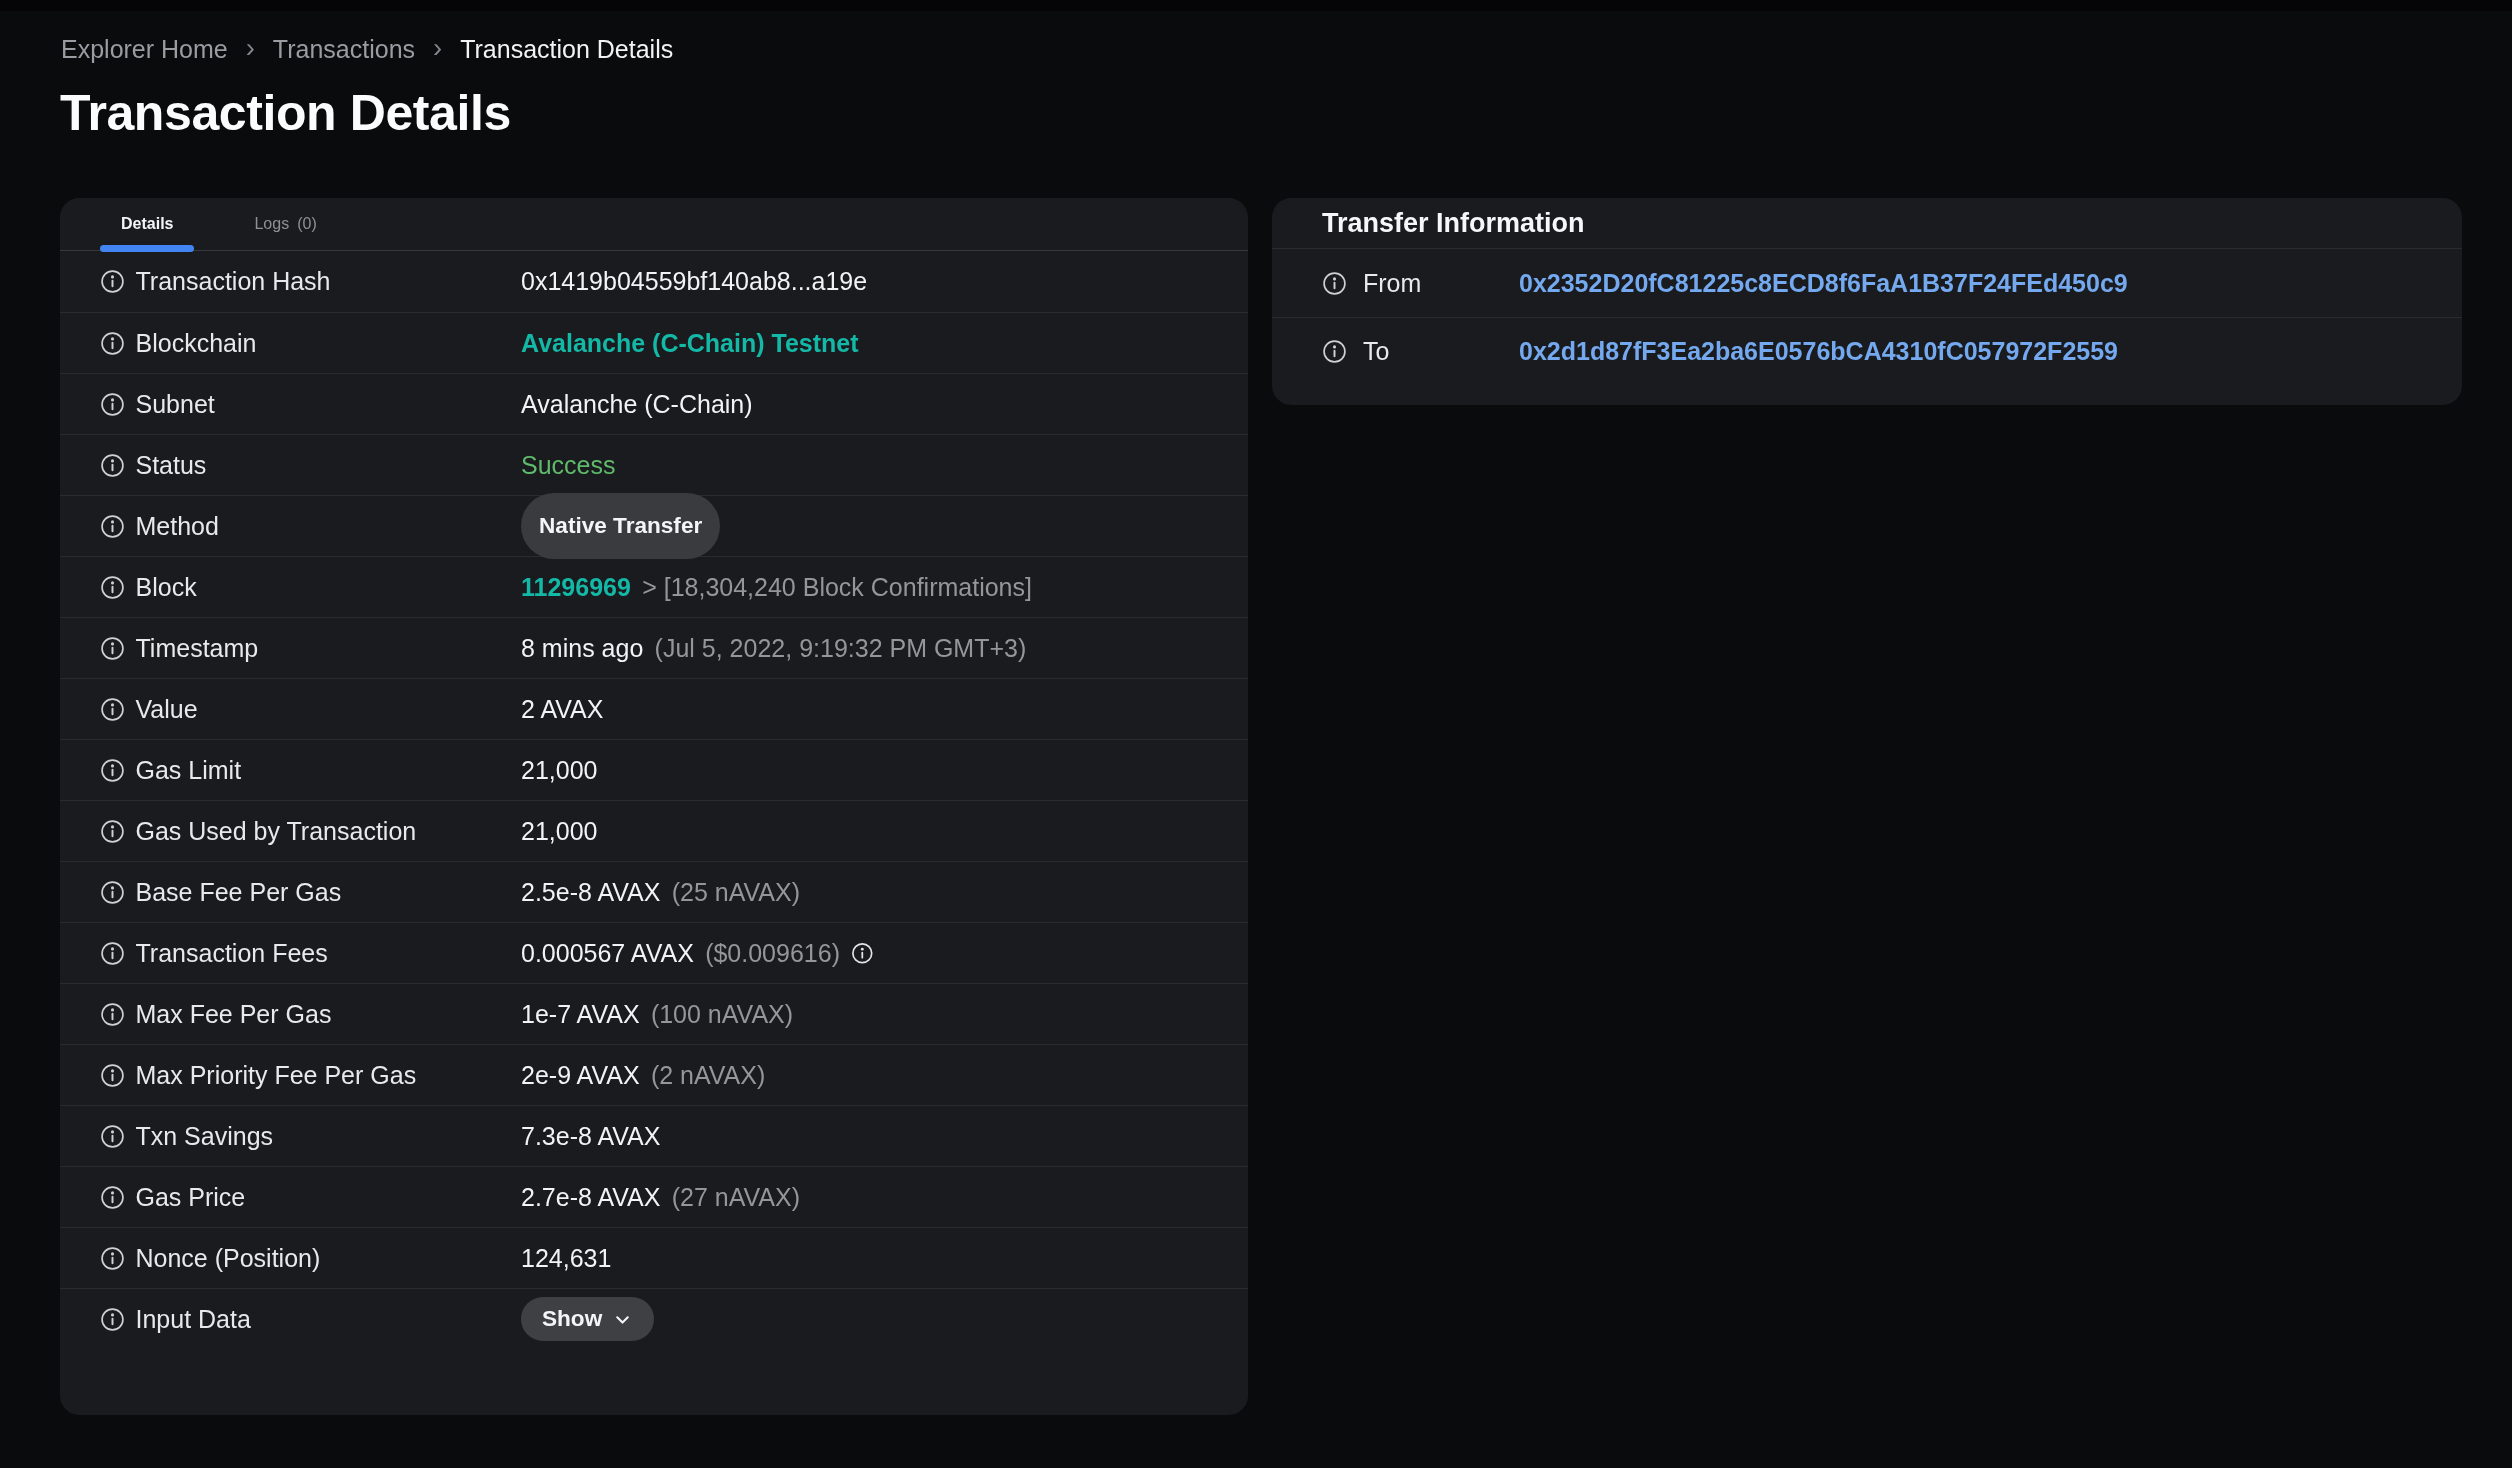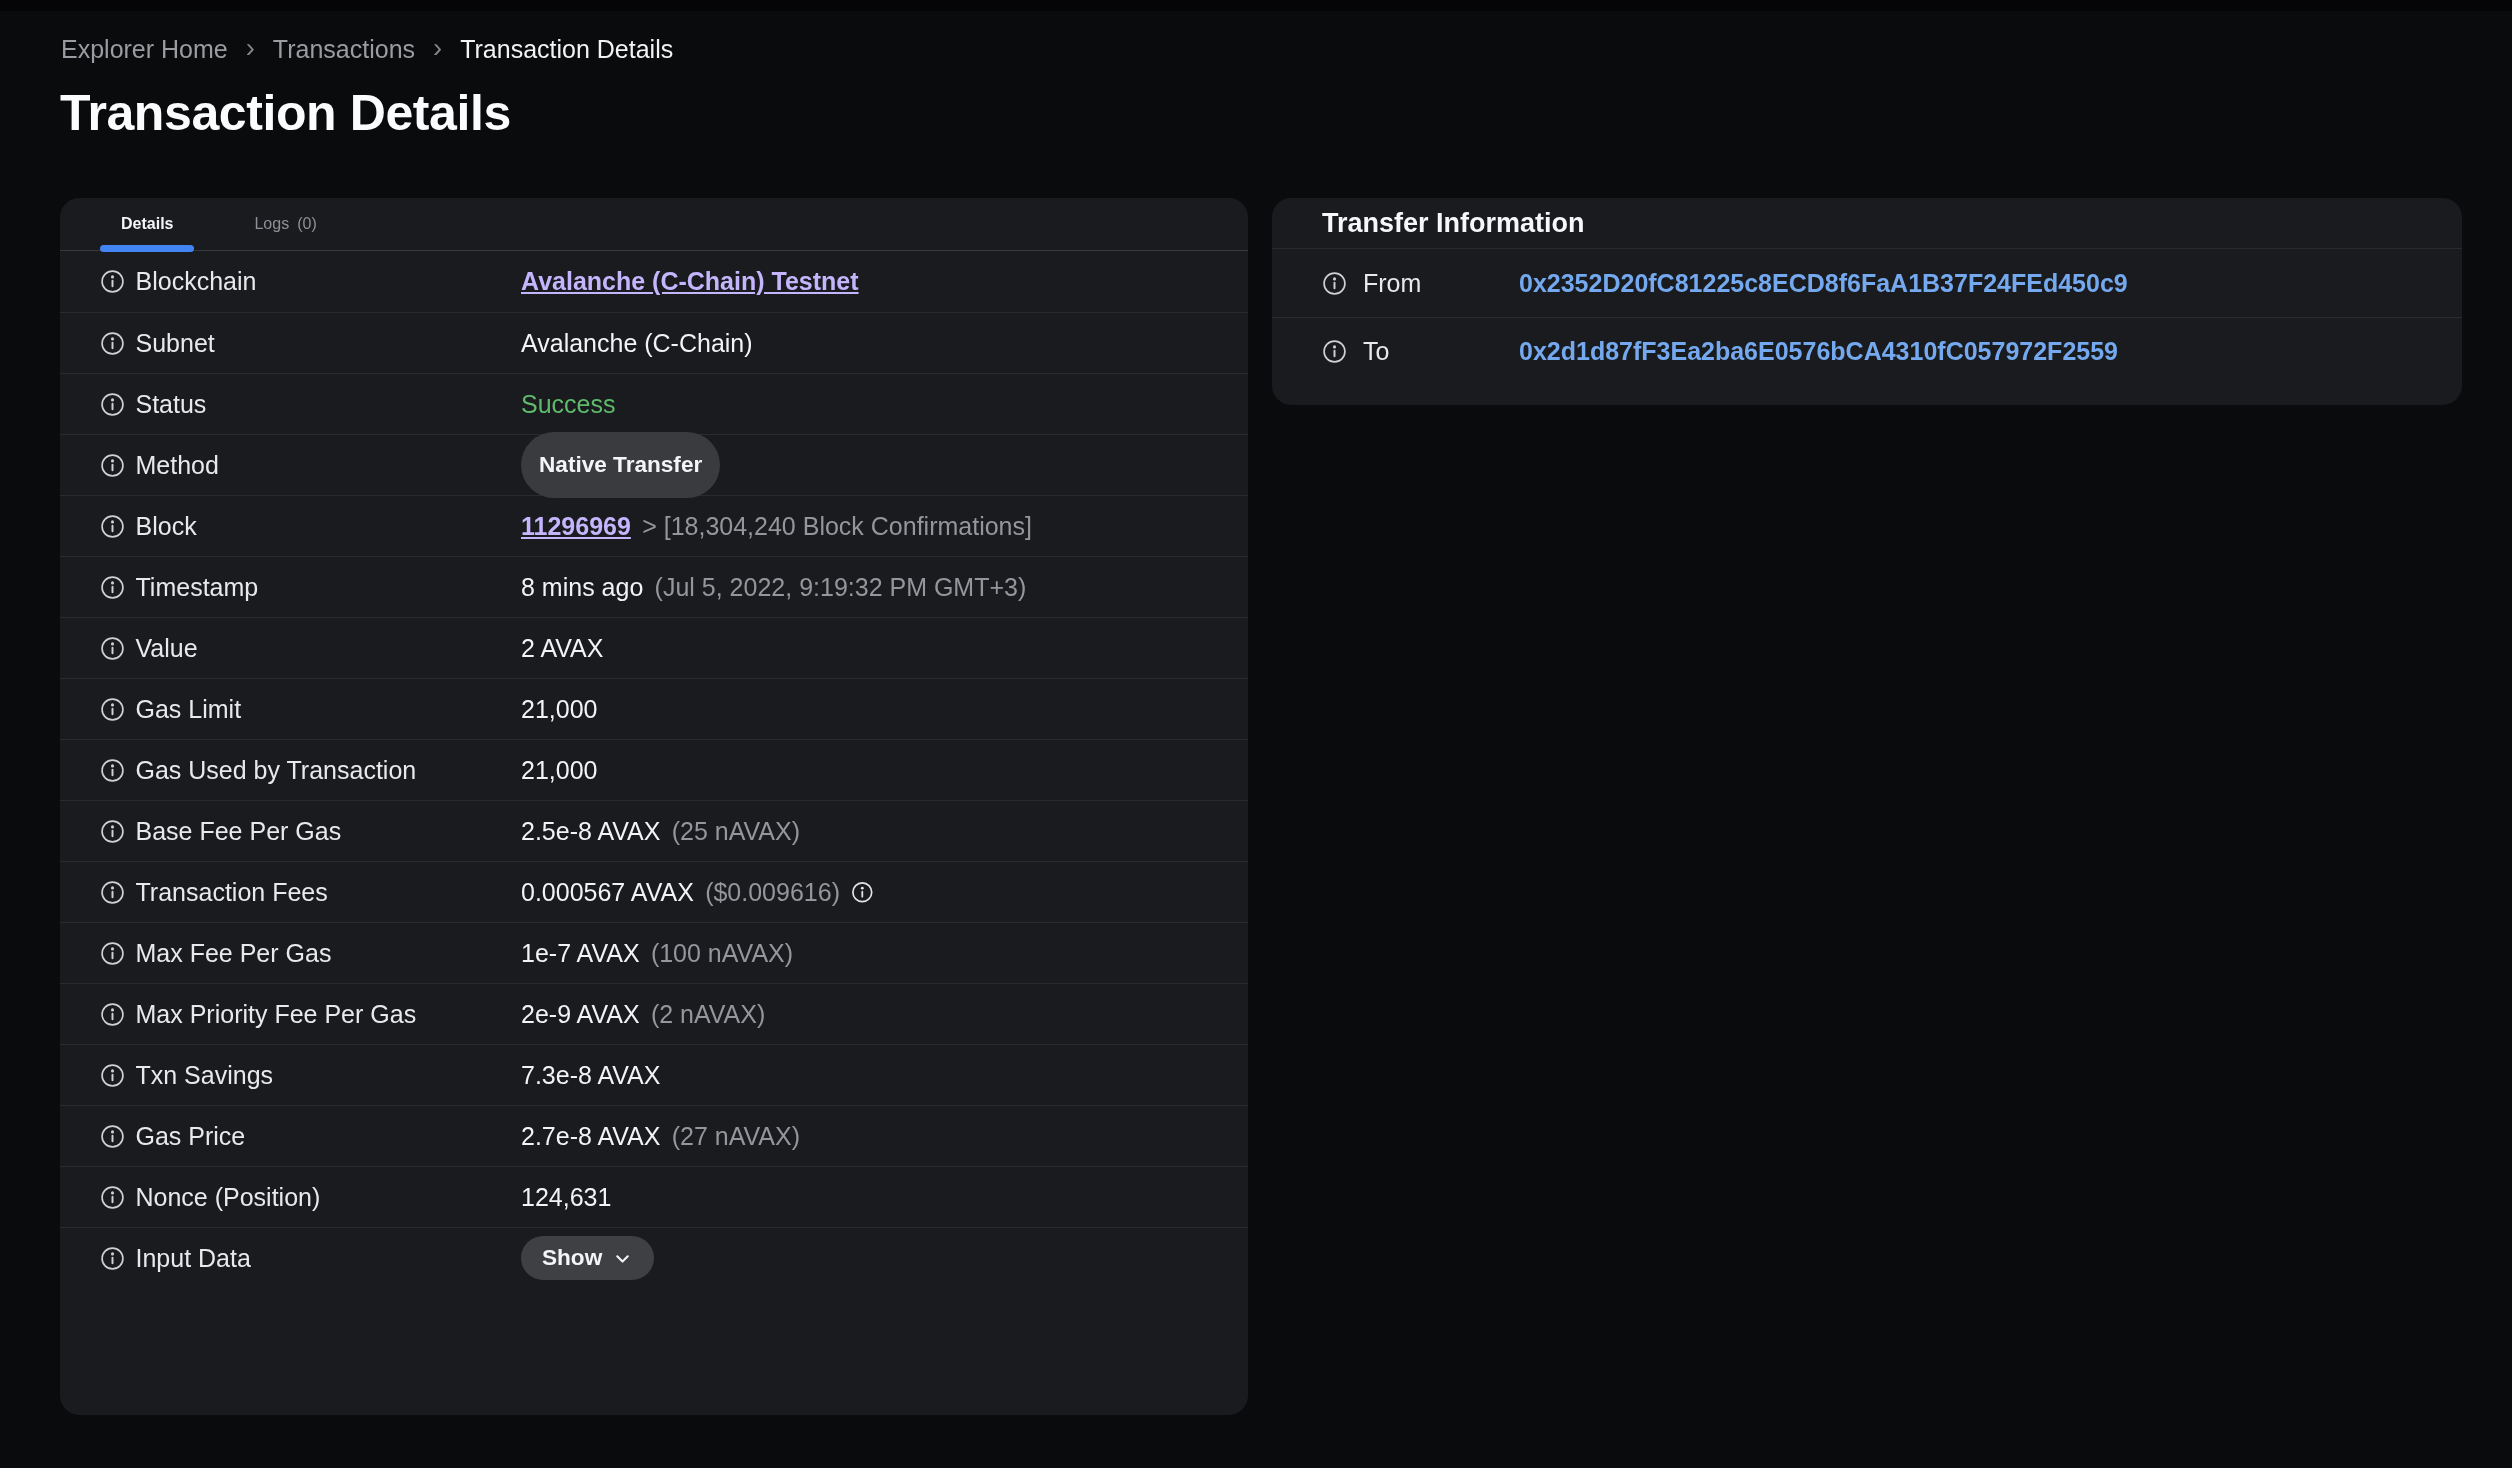--- a/index.html
+++ b/index.html
@@ -35,21 +35,21 @@
   .tab.active::after { content:""; position:absolute; left:0; right:0; bottom:-1.6px; height:6.4px; border-radius:4px; background:#4285f2; }
 
   
   .d-row { display:flex; align-items:center; height:61px; padding:0 40px; }
   .d-row + .d-row { border-top:1.6px solid #2a2b2f; }
   .row-label { display:flex; align-items:center; gap:10.5px; width:421px; flex-shrink:0; font-size:25px; color:#e8e9eb; }
   .info-icon { display:inline-flex; color:#cfd0d3; flex-shrink:0; cursor:pointer; }
   .row-value { display:flex; align-items:center; gap:11.3px; font-size:25px; }
   .v-main { color:#f2f3f5; }
   .v-dim  { color:#95969b; }
-  .v-link { color:#c4b5fd; font-weight:700; cursor:pointer;text-decoration:underline; }
+  .v-link { color:#14b8a6; font-weight:700; cursor:pointer; }
   .v-addr { color:#74a9ef; font-weight:700; cursor:pointer; }
   .v-success { color:#5fba6c; }
   .badge { background:#3a3b3f; color:#f4f5f6; font-size:22.6px; font-weight:600; padding:20px 18px; border-radius:805px; }
   .show-btn { display:inline-flex; align-items:center; gap:9.7px; background:#3f4044; color:#f4f5f6;
               font-size:22.6px; font-weight:700; padding:9px 21px; border:none; border-radius:805px;
               font-family:inherit; cursor:pointer; }
   .fee-info { color:#e3e4e6; display:inline-flex; cursor:pointer; }
 
   
   .t-header { display:flex; align-items:center; height:51px; padding:0 50px; font-size:27px; font-weight:700; color:#f6f7f8; border-bottom:1.6px solid #2a2b2f; }
@@ -76,20 +76,35 @@
   <div class="tabs">
     <div class="tab active">
       <span>Details</span>
     </div>
     <div class="tab">
       <span>Logs</span>
       <span>(0)</span>
     </div>
   </div>
 
+  <div class="d-row">
+    <div class="row-label">
+      <span class="info-icon">
+          <svg width="25" height="25" viewBox="0 0 24 24">
+            <circle cx="12" cy="12" r="10" fill="none" stroke="currentColor" stroke-width="1.6"></circle>
+            <circle cx="12" cy="7.6" r="1.5" fill="currentColor"></circle>
+            <rect x="11.05" y="10.4" width="1.9" height="7.2" rx="0.95" fill="currentColor"></rect>
+          </svg>
+        </span>
+      <span>Transaction Hash</span>
+    </div>
+    <div class="row-value">
+      <span class="v-main">0x1419b04559bf140ab8...a19e</span>
+    </div>
+  </div>
 
   <div class="d-row">
     <div class="row-label">
       <span class="info-icon">
           <svg width="25" height="25" viewBox="0 0 24 24">
             <circle cx="12" cy="12" r="10" fill="none" stroke="currentColor" stroke-width="1.6"></circle>
             <circle cx="12" cy="7.6" r="1.5" fill="currentColor"></circle>
             <rect x="11.05" y="10.4" width="1.9" height="7.2" rx="0.95" fill="currentColor"></rect>
           </svg>
         </span>

